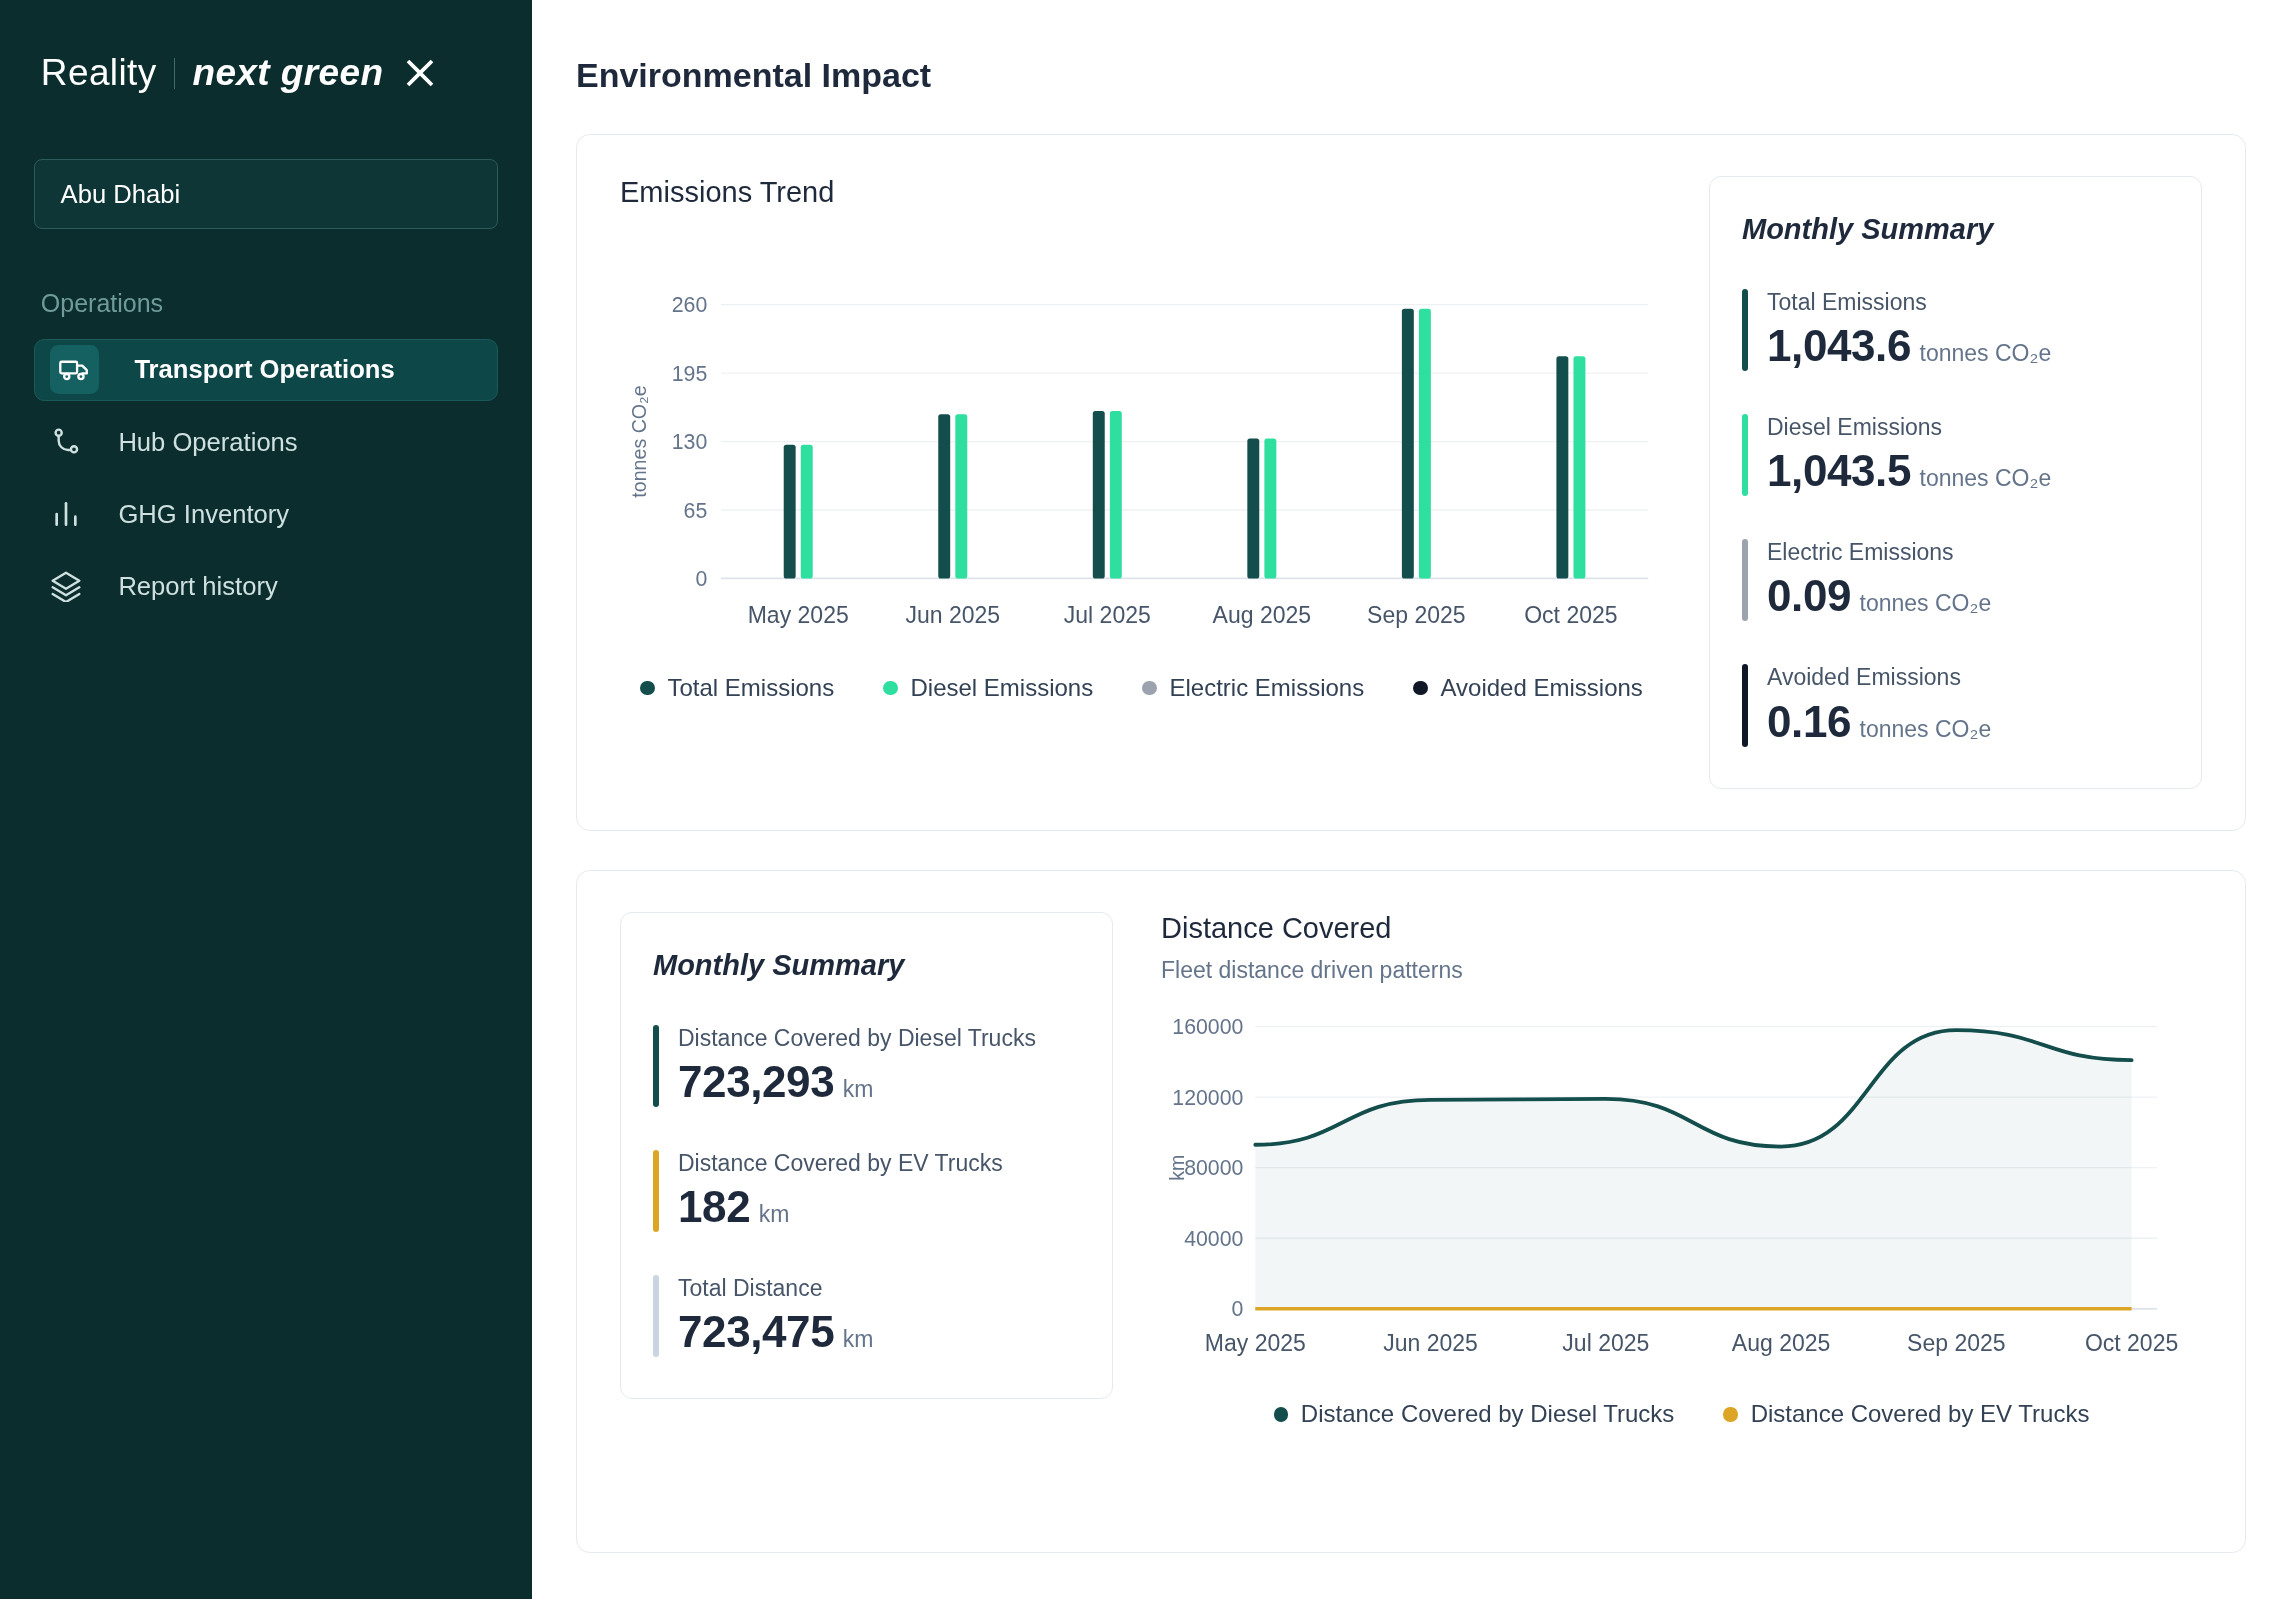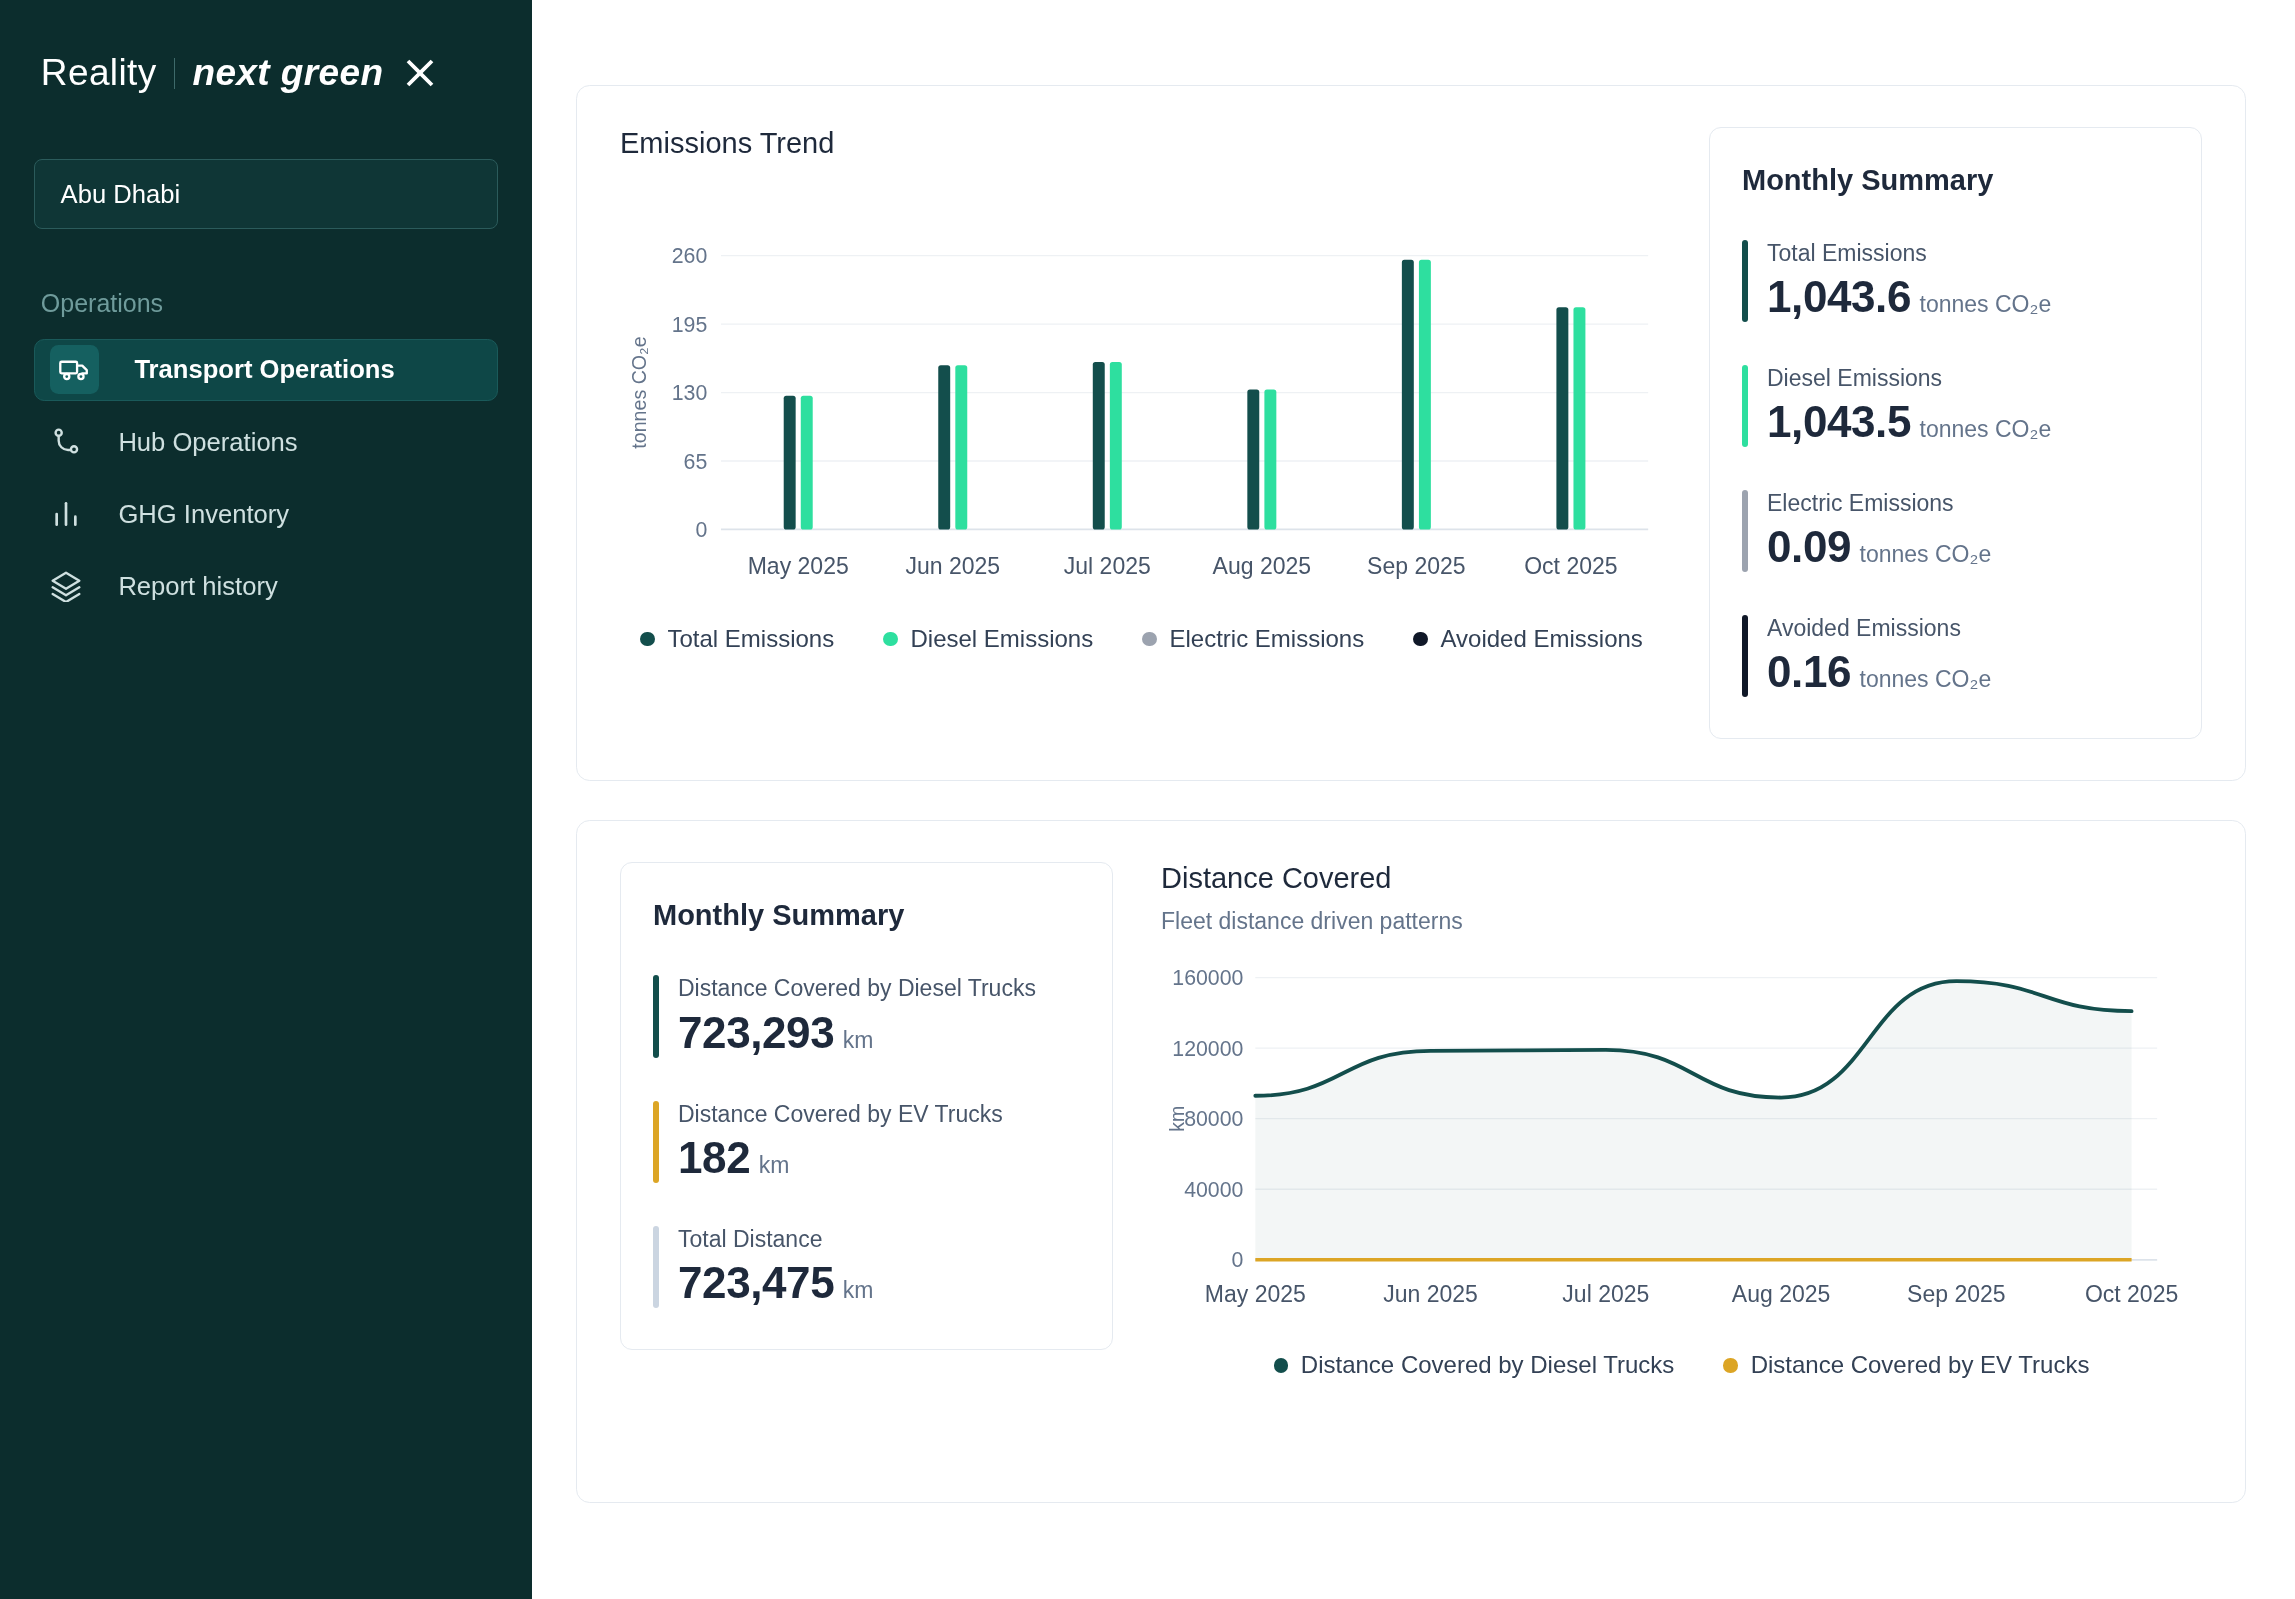--- a/index.html
+++ b/index.html
@@ -59,21 +59,21 @@
   #areaChart { margin-top:29px; }
 
   .legend { display:flex; justify-content:center; gap:49px; margin-top:29px; font-size:24px; color:#334155; }
   .legend-item { display:flex; align-items:center; gap:12.8px; cursor:pointer; }
   .dot { width:14.5px; height:14.5px; border-radius:50%; background:#ccc; }
 
   .panel {
     width:493px; min-width:493px; border:1.7px solid #e5eaf0; border-radius:12px;
     padding:36px 32px; align-self:flex-start; margin-left:46px; background:#ffffff;
   }
-  .panel h3 { font-size:29px; font-weight:700; color:#1e293b; margin:0 0 43px; }
+  .panel h3 { font-size:29px; font-weight:700; color:#1e293b; margin:0 0 43px;font-style:italic; }
   .stat { display:flex; gap:19px; margin-bottom:43px; }
   .stat:last-child { margin-bottom:5.1px; }
   .sbar { width:6px; border-radius:3.4px; background:#ccc; }
   .slabel { font-size:23px; color:#475569; }
   .svalue-row { display:flex; align-items:baseline; margin-top:5.1px; }
   .svalue { font-size:44px; font-weight:700; color:#1e293b; letter-spacing:-0.4px; }
   .sunit { font-size:23px; font-weight:400; color:#64748b; margin-left:8.5px; }
 
   .card2 { min-height:683px; }
   .card2 .panel { margin-left:0; margin-right:48px; }
@@ -142,20 +142,21 @@
           <path d="M2 13l10 6 10-6"></path>
           <path d="M2 18l10 6 10-6"></path>
         </svg>
       </span>
       <span>Report history</span>
     </div>
   </nav>
 </aside>
 
 <main>
+  <h1 class="page-title">Environmental Impact</h1>
 
   <section class="card">
     <div class="card1-left">
       <h2>Emissions Trend</h2>
       <svg id="barChart" class="chart-svg" width="1037" height="354" viewBox="0 0 1215 415">
           <line x1="118" x2="1205" y1="337" y2="337" stroke="#dde3ea" stroke-width="2"></line>
           <text x="102" y="346" text-anchor="end" fill="#64748b" font-size="25">0</text>
           <line x1="118" x2="1205" y1="256.75" y2="256.75" stroke="#eef1f4" stroke-width="1.5"></line>
           <text x="102" y="265.75" text-anchor="end" fill="#64748b" font-size="25">65</text>
           <line x1="118" x2="1205" y1="176.5" y2="176.5" stroke="#eef1f4" stroke-width="1.5"></line>

